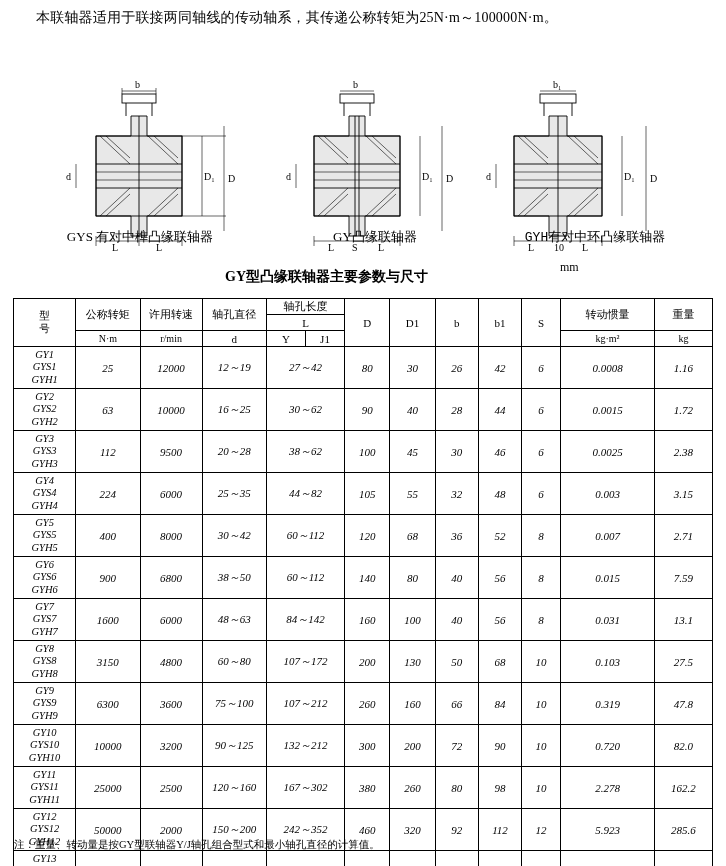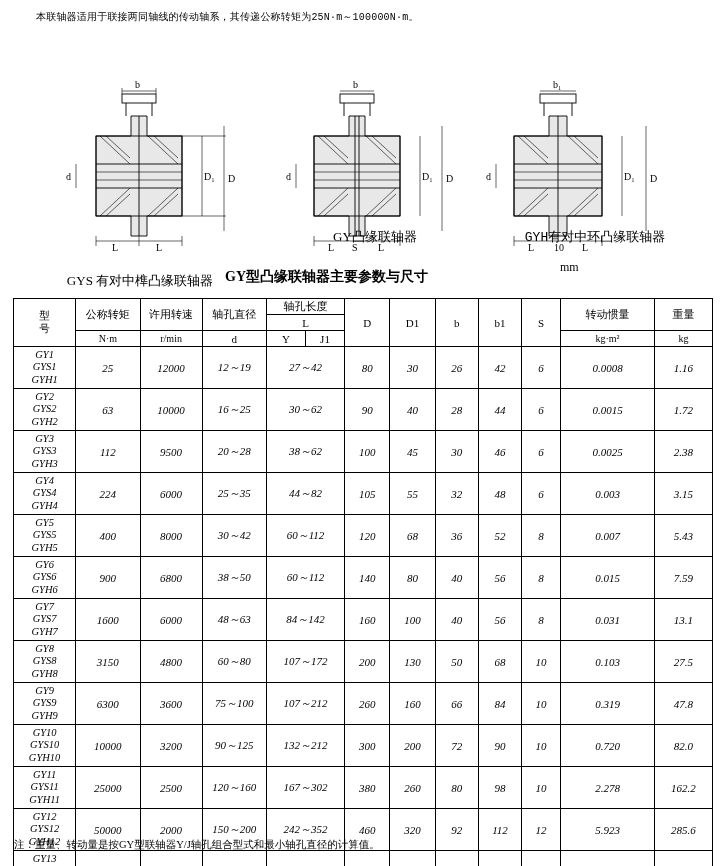--- a/index.html
+++ b/index.html
@@ -6,33 +6,33 @@
   body{
     width:726px;height:866px;
     background:#ffffff;
     font-family:"Liberation Serif", serif;
     color:#000;
     position:relative;
     overflow:hidden;
   }
   .intro{
     position:absolute;left:36px;top:8px;width:660px;
-    font-size:10px;line-height:20px;letter-spacing:0.2px;font-family:Liberation Mono, monospace;
+    font-size:14px;line-height:20px;letter-spacing:0.2px;
   }
   .figs{
     position:absolute;left:0;top:36px;width:726px;height:210px;
   }
   .fig{position:absolute;top:0;}
   .fig1{left:36px;width:220px;}
   .fig2{left:270px;width:190px;}
   .fig3{left:480px;width:215px;}
   .caption{
     position:absolute;top:228px;font-size:13px;text-align:center;
   }
-  .cap1{left:20px;width:240px;margin-top:44px;}
+  .cap1{left:20px;width:240px;}
   .cap2{left:285px;width:180px;}
   .cap3{left:470px;width:250px;font-family:Liberation Mono, monospace;}
   .tabletitle{
     position:absolute;left:0;top:268px;width:653px;text-align:center;
     font-size:14px;
     font-weight:bold;
   }
   .mmlab{
     position:absolute;left:560px;top:260px;font-size:12px;
   }
@@ -313,21 +313,21 @@
         <td>400</td>
         <td>8000</td>
         <td>30～42</td>
         <td colspan="2">60～112</td>
         <td>120</td>
         <td>68</td>
         <td>36</td>
         <td>52</td>
         <td>8</td>
         <td>0.007</td>
-        <td>5.43</td>
+        <td>2.71</td>
       </tr>
       <tr class="rowh">
         <td class="modelcell">GY6
 GYS6
 GYH6</td>
         <td>900</td>
         <td>6800</td>
         <td>38～50</td>
         <td colspan="2">60～112</td>
         <td>140</td>

